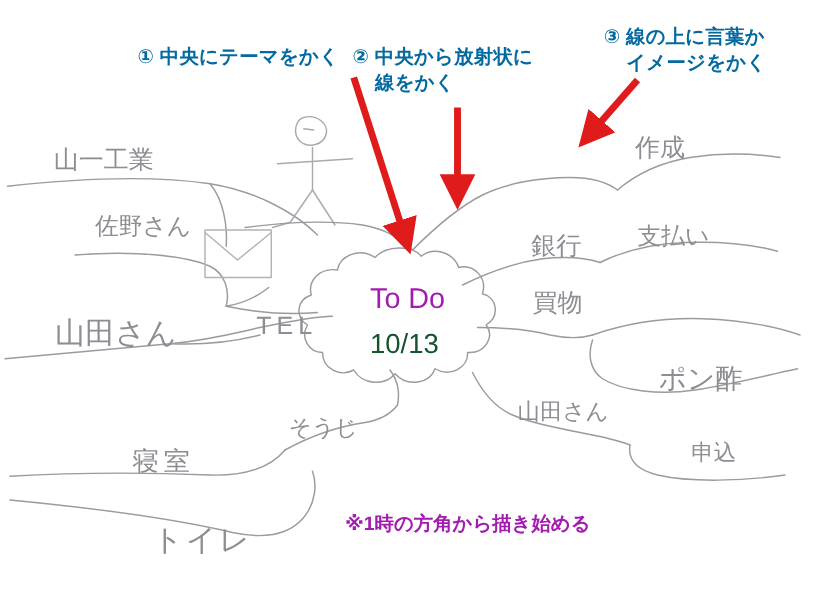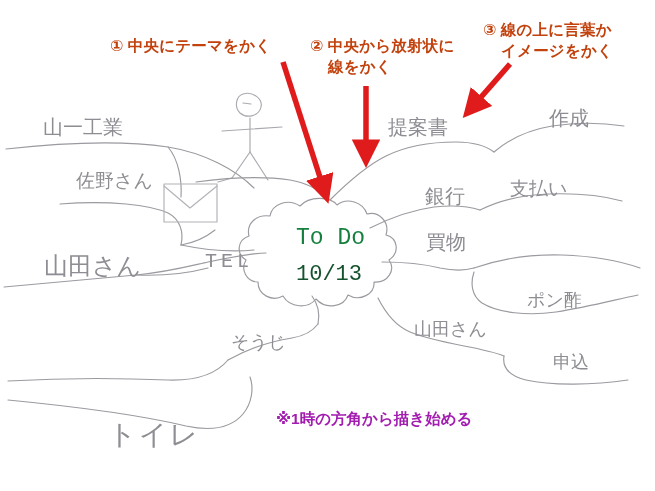--- a/index.html
+++ b/index.html
@@ -11,37 +11,37 @@
     position:relative;
   }
   #stage{position:absolute;left:0;top:0;width:655px;height:491px;}
   svg.layer{position:absolute;left:0;top:0;width:655px;height:491px;}
 
   .ann{
     position:absolute;
     font-weight:bold;
     font-size:15.5px;
     line-height:1.35;
-    color:#c2410c;
+    color:#0369a1;
     white-space:pre;
     letter-spacing:0.2px;
   }
   #ann1{left:110px;top:36px;}
-  #ann2{left:310px;top:36px;}
+  #ann2{left:282px;top:36px;}
   #ann3{left:483px;top:20px;}
   #note{
     position:absolute;left:276px;top:409px;
     font-weight:bold;font-size:15.5px;color:#a21caf;white-space:pre;
   }
 
   
   .hw{
     position:absolute;
     color:#8d8d93;
-    font-family:Liberation Mono, monospace;
+    font-family:Liberation Sans, sans-serif;
     white-space:pre;
     font-weight:400;
   }
 </style>
 </head>
 <body>
 
 <div id="stage">
 
   <svg class="layer" viewBox="0 0 655 491">
@@ -109,36 +109,36 @@
         <path d="M250 152 L268 180"></path>
         <path d="M232 178 L218 182"></path>
         <path d="M243 103 L251 104"></path>
       </g>
 
       <path d="M196 182 C226 178 262 176 290 180 C308 183 320 190 330 200"></path>
 
     </g>
   </svg>
 
-  <div class="hw" style="left:296px;top:225px;font-size:23px;color:#15803d;">To Do</div>
+  <div class="hw" style="left:296px;top:225px;font-size:23px;color:#a21caf;">To Do</div>
   <div class="hw" style="left:296px;top:262px;font-size:22px;color:#14532d;">10/13</div>
 
   <div class="hw" style="left:43px;top:114px;font-size:20px;">山一工業</div>
   <div class="hw" style="left:76px;top:168px;font-size:19px;">佐野さん</div>
   <div class="hw" style="left:44px;top:250px;font-size:24px;">山田さん</div>
   <div class="hw" style="left:163px;top:250px;font-size:20px;letter-spacing:4px;margin-left:42px;">TEL</div>
+  <div class="hw" style="left:106px;top:355px;font-size:21px;letter-spacing:4px;">寝室</div>
   <div class="hw" style="left:231px;top:330px;font-size:18px;">そうじ</div>
-  <div class="hw" style="left:108px;top:416px;font-size:28px;letter-spacing:2px;">トイレ</div>
+  <div class="hw" style="left:122px;top:416px;font-size:24px;letter-spacing:2px;">トイレ</div>
 
-  <div class="hw" style="left:388px;top:114px;font-size:20px;">提案書</div>
-  <div class="hw" style="left:508px;top:105px;font-size:20px;margin-left:41px;">作成</div>
+  <div class="hw" style="left:508px;top:105px;font-size:20px;">作成</div>
   <div class="hw" style="left:425px;top:183px;font-size:20px;">銀行</div>
   <div class="hw" style="left:510px;top:176px;font-size:19px;text-align:center;">支払い</div>
   <div class="hw" style="left:426px;top:229px;font-size:20px;">買物</div>
-  <div class="hw" style="left:527px;top:288px;font-size:18px;">ポン酢</div>
+  <div class="hw" style="left:527px;top:288px;font-size:22px;">ポン酢</div>
   <div class="hw" style="left:414px;top:317px;font-size:18px;">山田さん</div>
   <div class="hw" style="left:553px;top:350px;font-size:18px;">申込</div>
 
   <svg class="layer" viewBox="0 0 655 491">
     <defs>
       <marker id="ah" viewBox="0 0 10 10" refX="7.2" refY="5" markerWidth="5.2" markerHeight="5.2" orient="auto-start-reverse">
         <path d="M 0 0 L 10 5 L 0 10 z" fill="#e01b1b"></path>
       </marker>
     </defs>
     <line x1="283" y1="62" x2="326" y2="196" stroke="#e01b1b" stroke-width="5.5" marker-end="url(#ah)"></line>

